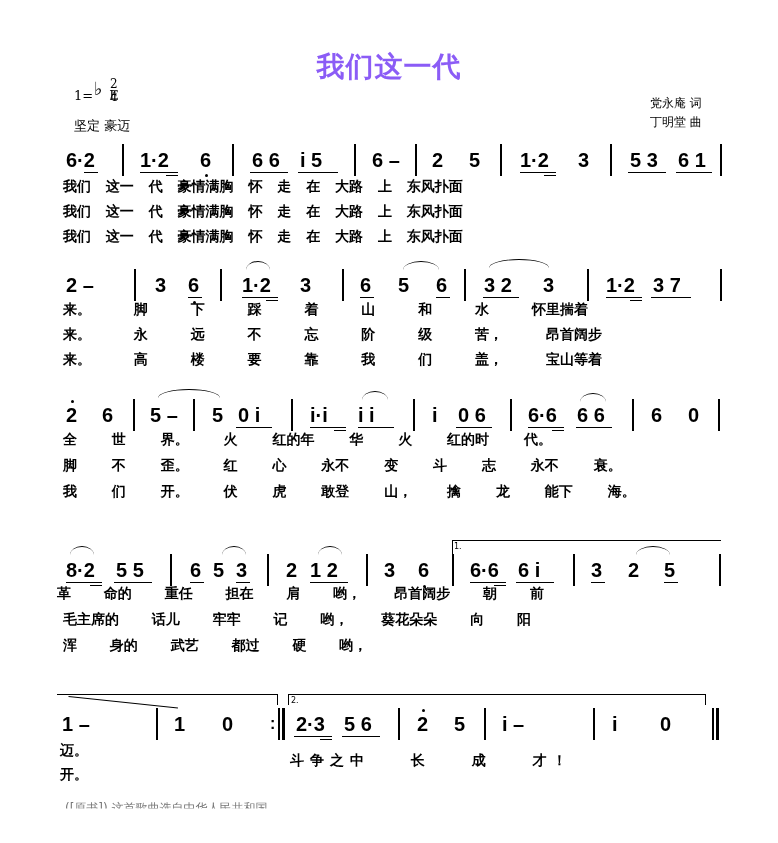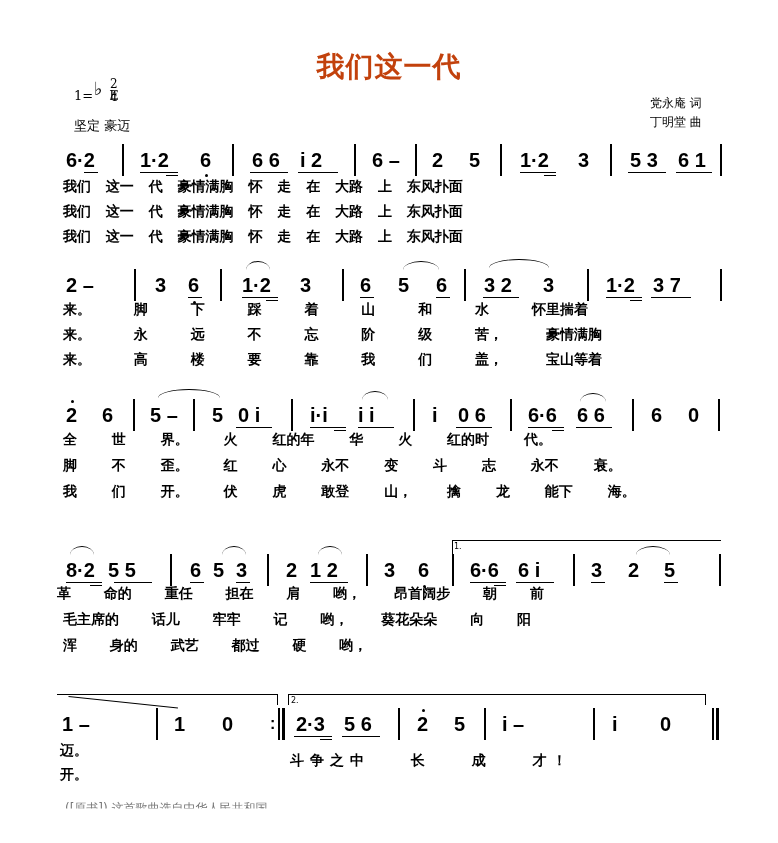--- a/index.html
+++ b/index.html
@@ -1,18 +1,18 @@
 <!DOCTYPE html>
 <html><head>
 <meta charset="utf-8">
 <style>
   html,body{margin:0;padding:0;background:#fff;}
   body{width:778px;height:843px;position:relative;overflow:hidden;font-family:"DejaVu Sans",sans-serif;color:#000;}
   .abs{position:absolute;}
-  .title{left:0;width:778px;top:48px;text-align:center;font-family:"DejaVu Serif",serif;font-size:28px;color:#c2410c;font-weight:bold;letter-spacing:1px;}
+  .title{left:0;width:778px;top:48px;text-align:center;font-family:"DejaVu Serif",serif;font-size:28px;color:#8b5cf6;font-weight:bold;letter-spacing:1px;}
   .key{left:74px;top:88px;font-family:"DejaVu Serif",serif;font-size:13px;}
   .key .flat{position:absolute;left:20px;top:-10px;font-size:18px;}
   .key .frac{position:absolute;left:37px;top:-10px;font-size:12px;line-height:13px;text-align:center;}
   .tempo{left:74px;top:117px;font-size:13px;}
   .credits{left:650px;top:94px;font-size:12px;line-height:19px;text-align:center;}
   .row{position:absolute;left:0;width:778px;}
   .n{position:absolute;font-family:"Liberation Sans",sans-serif;font-weight:bold;font-size:20px;line-height:20px;}
   .bar{position:absolute;width:1.5px;background:#000;height:32px;}
   .ul{position:absolute;height:1.4px;background:#000;}
   .dot{position:absolute;width:3px;height:3px;border-radius:50%;background:#000;}
@@ -43,21 +43,21 @@
   <div class="ul" style="left:84px;width:14px;top:22px"></div>
   <div class="bar" style="left:122px;top:-6px"></div>
   <span class="n" style="left:140px">1·2</span>
   <div class="ul" style="left:140px;width:38px;top:22px"></div>
   <div class="ul" style="left:166px;width:12px;top:25px"></div>
   <span class="n" style="left:200px">6</span>
   <div class="dot" style="left:205px;top:24px"></div>
   <div class="bar" style="left:232px;top:-6px"></div>
   <span class="n" style="left:252px">6 6</span>
   <div class="ul" style="left:250px;width:38px;top:22px"></div>
-  <span class="n" style="left:300px">i 2</span>
+  <span class="n" style="left:300px">i 5</span>
   <div class="ul" style="left:298px;width:40px;top:22px"></div>
   <div class="bar" style="left:354px;top:-6px"></div>
   <span class="n" style="left:372px">6 –</span>
   <div class="bar" style="left:415px;top:-6px"></div>
   <span class="n" style="left:432px">2</span>
   <span class="n" style="left:469px">5</span>
   <div class="bar" style="left:500px;top:-6px"></div>
   <span class="n" style="left:520px">1·2</span>
   <div class="ul" style="left:520px;width:36px;top:22px"></div>
   <div class="ul" style="left:544px;width:12px;top:25px"></div>
@@ -99,21 +99,21 @@
   <div class="ul" style="left:483px;width:36px;top:22px"></div>
   <span class="n" style="left:543px">3</span>
   <div class="bar" style="left:587px;top:-6px"></div>
   <span class="n" style="left:606px">1·2</span>
   <div class="ul" style="left:606px;width:36px;top:22px"></div>
   <div class="ul" style="left:630px;width:12px;top:25px"></div>
   <span class="n" style="left:653px">3 7</span>
   <div class="ul" style="left:651px;width:40px;top:22px"></div>
   <div class="bar" style="left:720px;top:-6px"></div>
   <div class="l" style="left:63px;top:26px;word-spacing:38px;white-space:pre">来。 脚 下 踩 着 山 和 水 怀里揣着</div>
-  <div class="l" style="left:63px;top:51px;word-spacing:38px;white-space:pre">来。 永 远 不 忘 阶 级 苦， 豪情满胸</div>
+  <div class="l" style="left:63px;top:51px;word-spacing:38px;white-space:pre">来。 永 远 不 忘 阶 级 苦， 昂首阔步</div>
   <div class="l" style="left:63px;top:76px;word-spacing:38px;white-space:pre">来。 高 楼 要 靠 我 们 盖， 宝山等着</div>
 </div>
 
 <div class="row" style="top:405px">
   <span class="n" style="left:66px">2</span>
   <div class="dot" style="left:71px;top:-5px"></div>
   <span class="n" style="left:102px">6</span>
   <div class="bar" style="left:133px;top:-6px"></div>
   <div class="slur" style="left:158px;width:62px;top:-16px"></div>
   <span class="n" style="left:150px">5 –</span>
@@ -148,21 +148,21 @@
   <div class="l" style="left:63px;top:78px;word-spacing:30px;white-space:pre">我 们 开。 伏 虎 敢登 山， 擒 龙 能下 海。</div>
 </div>
 
 <div class="row" style="top:560px">
   <div class="volta" style="left:452px;width:268px;top:-20px;border-right:0"></div>
   <span class="vnum" style="left:454px;top:-18px">1.</span>
   <div class="slur" style="left:70px;width:24px;top:-14px"></div>
   <span class="n" style="left:66px">8·2</span>
   <div class="ul" style="left:66px;width:36px;top:22px"></div>
   <div class="ul" style="left:90px;width:12px;top:25px"></div>
-  <span class="n" style="left:108px">5 5</span>
+  <span class="n" style="left:116px">5 5</span>
   <div class="ul" style="left:114px;width:38px;top:22px"></div>
   <div class="bar" style="left:170px;top:-6px"></div>
   <span class="n" style="left:190px">6</span>
   <div class="ul" style="left:190px;width:14px;top:22px"></div>
   <div class="slur" style="left:222px;width:24px;top:-14px"></div>
   <span class="n" style="left:213px">5</span>
   <span class="n" style="left:236px">3</span>
   <div class="ul" style="left:236px;width:14px;top:22px"></div>
   <div class="bar" style="left:267px;top:-6px"></div>
   <span class="n" style="left:286px">2</span>

